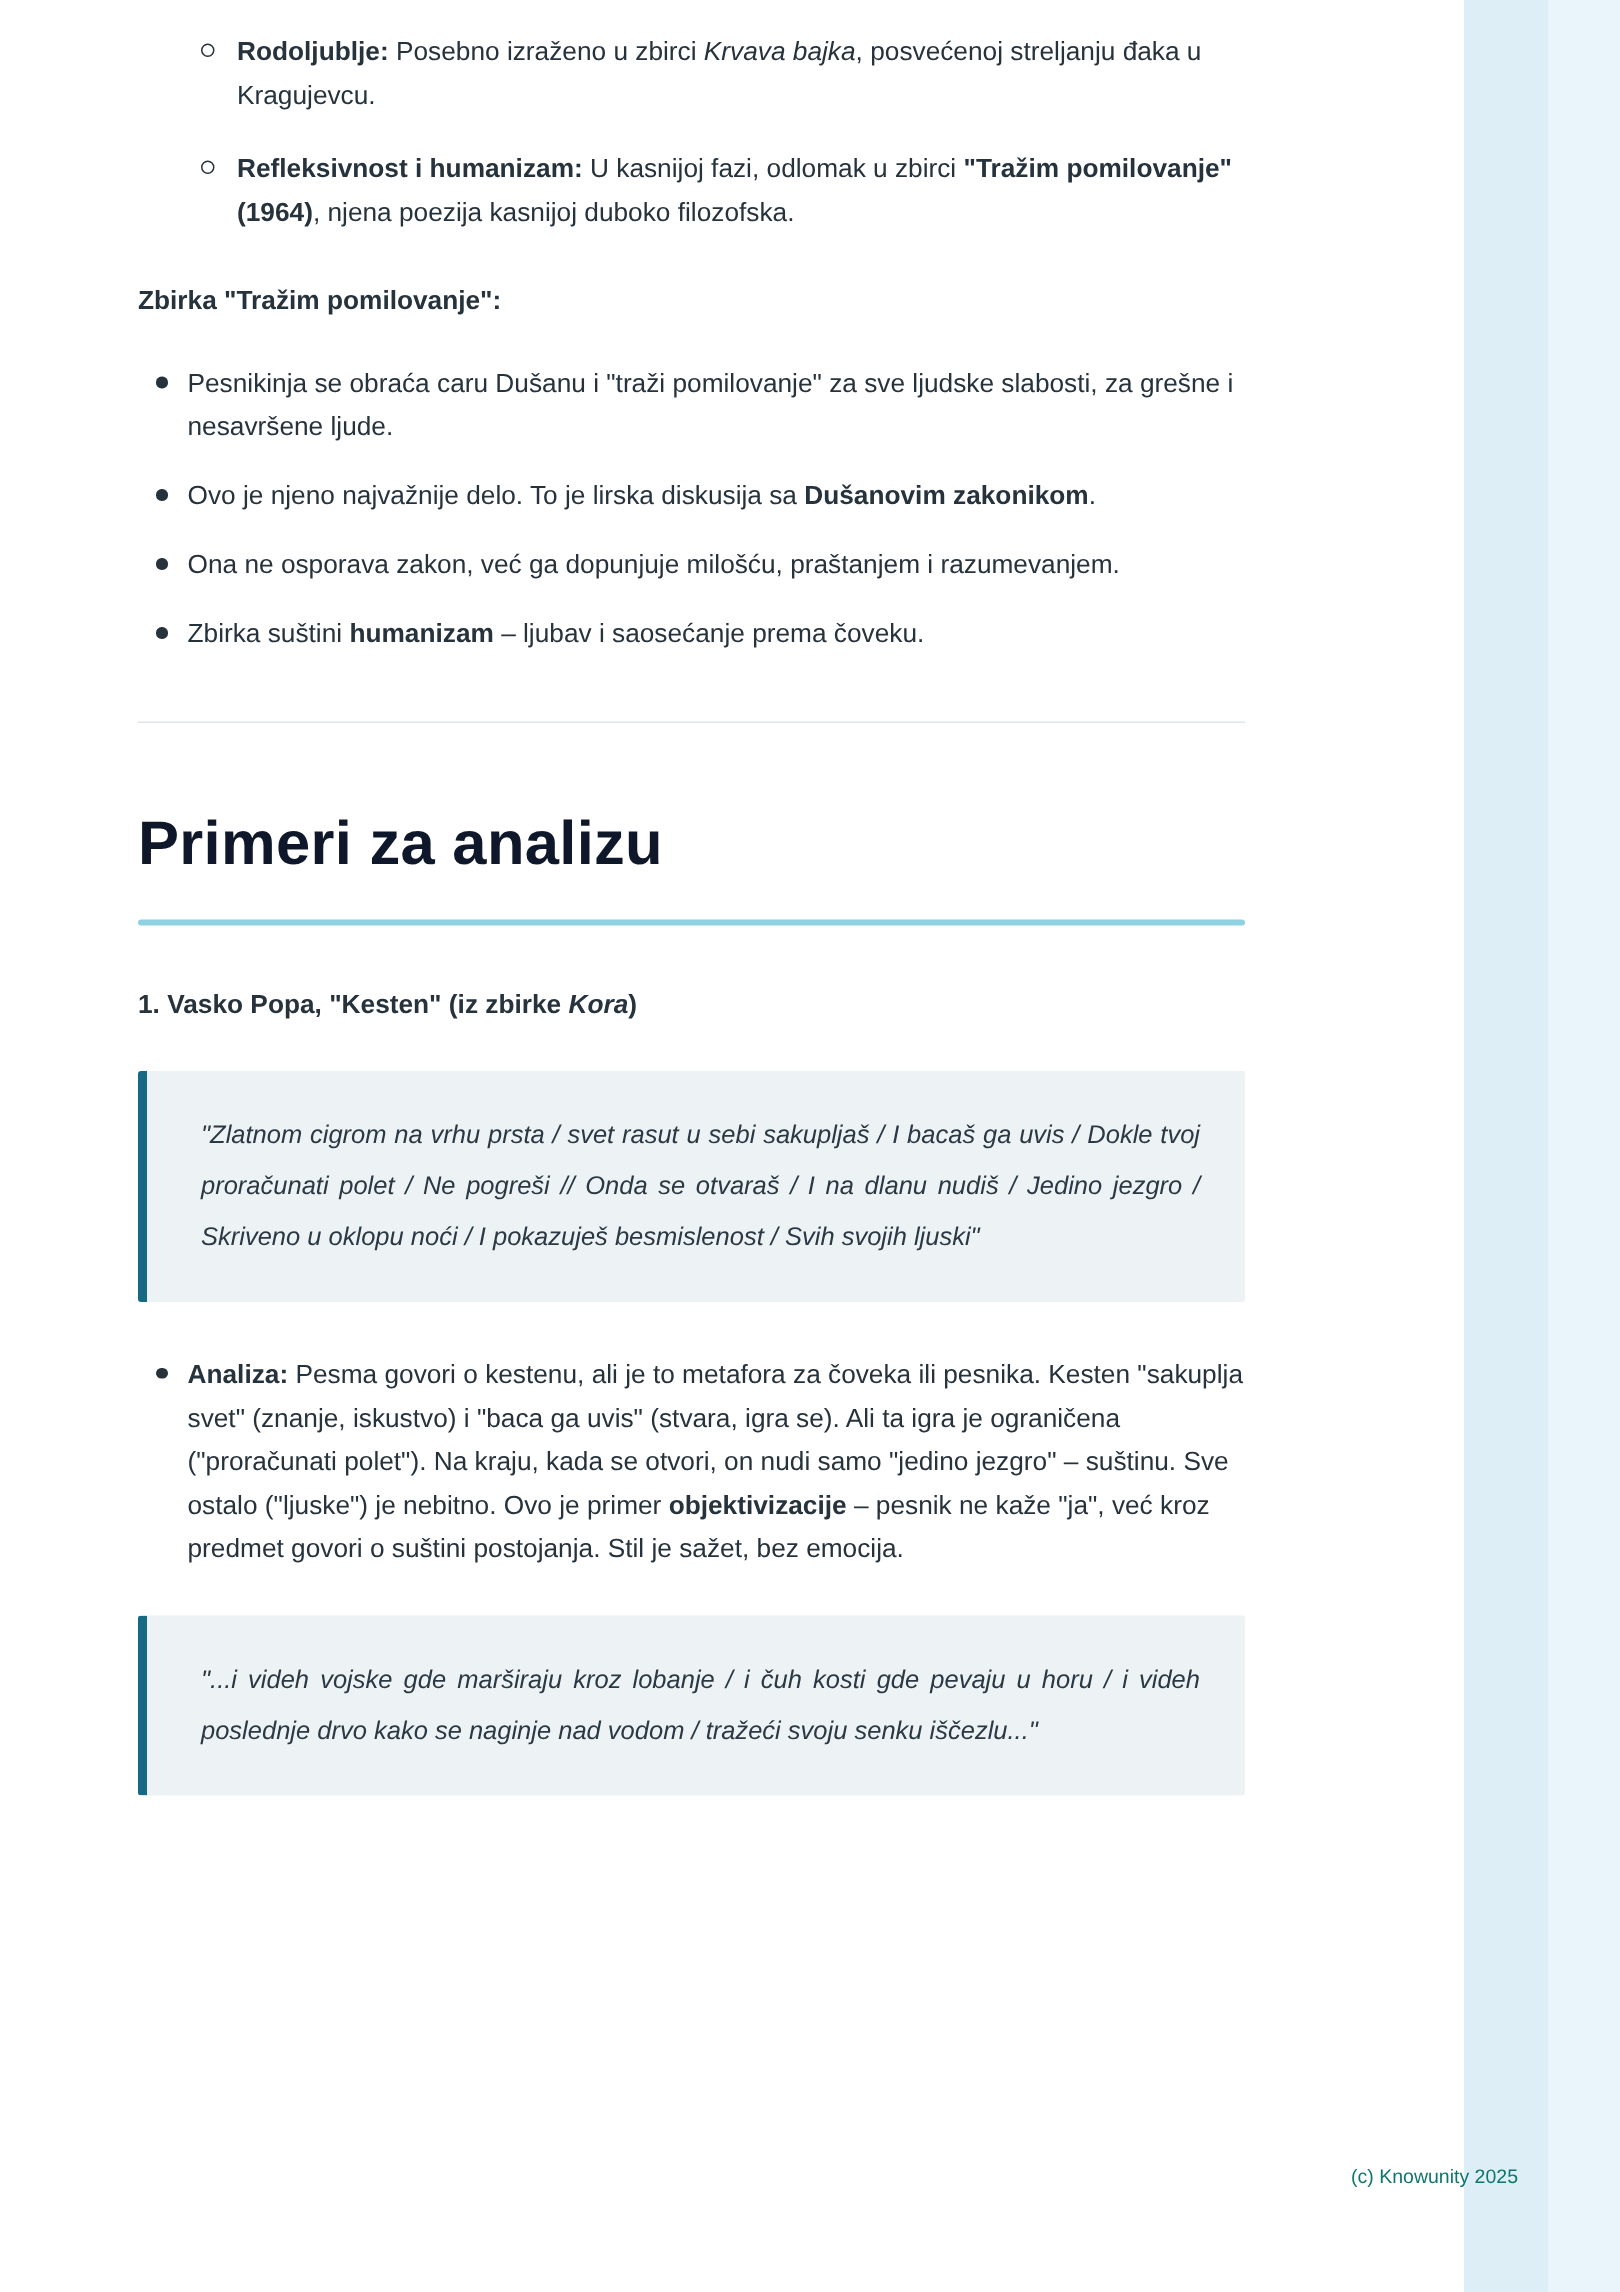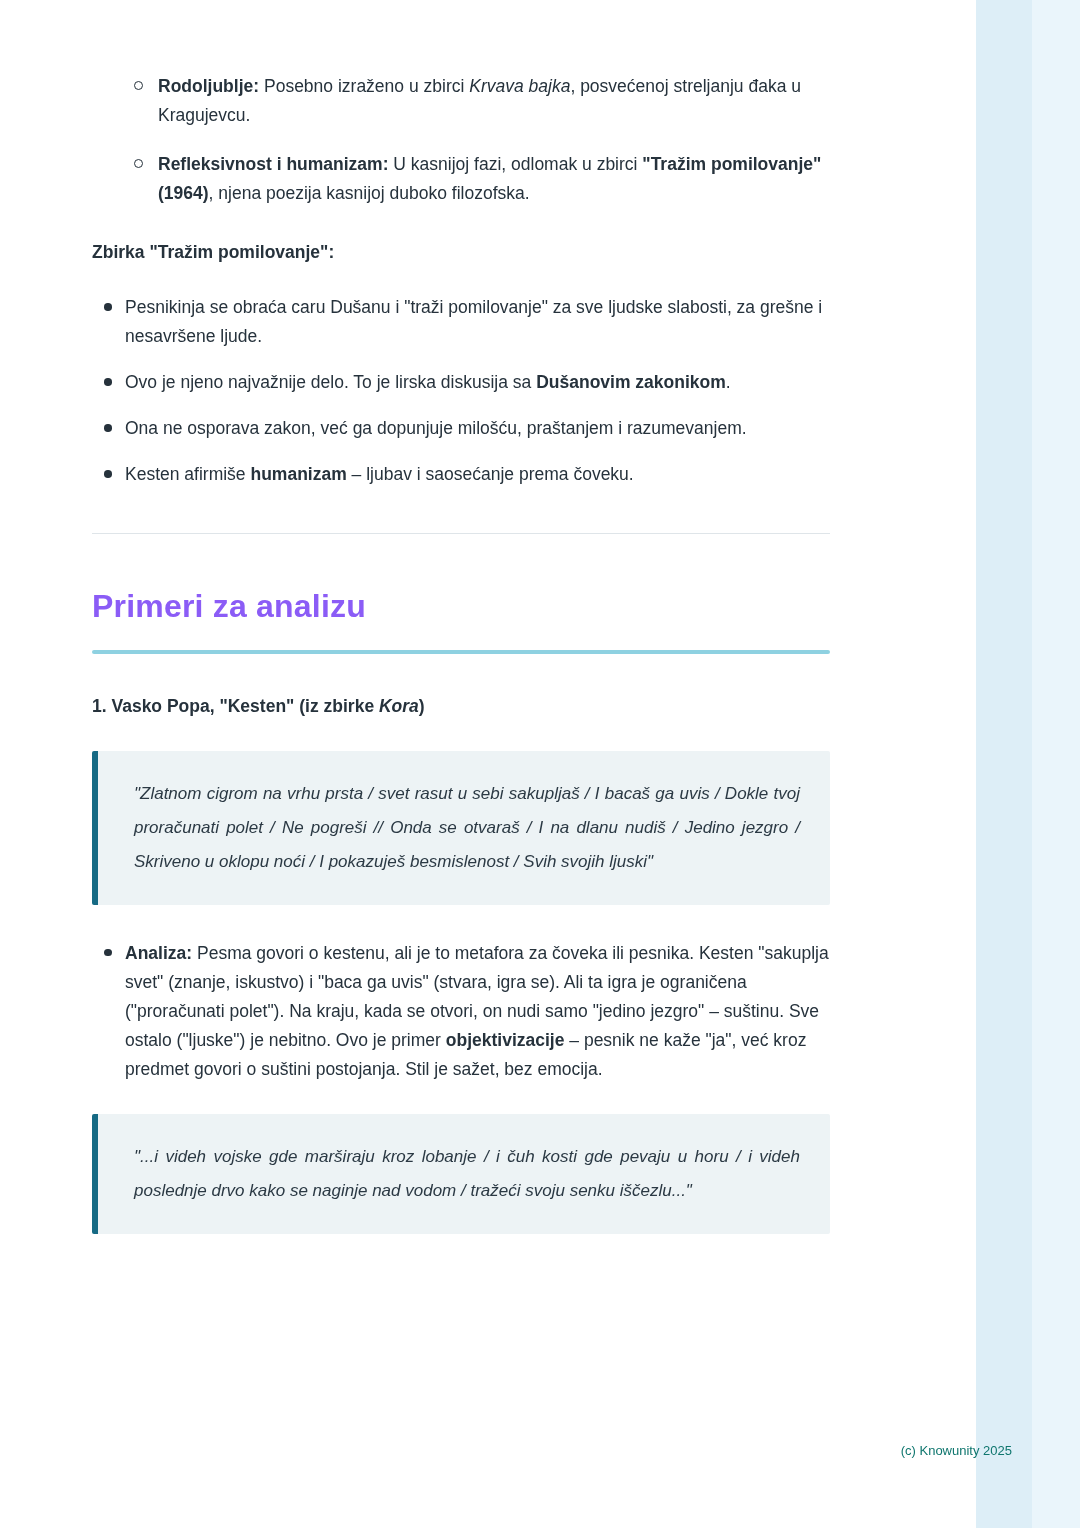--- a/index.html
+++ b/index.html
@@ -28,21 +28,21 @@
     top: 0; bottom: 0;
     right: 0;
     width: 48px;
     background: #eaf5fb;
   }
   .content {
     position: absolute;
     left: 92px;
     top: 0;
     width: 738px;
-    padding-top: 72px;
+    padding-top: 20px;
     font-size: 17.5px;
     line-height: 1.66;
   }
   .b  { font-weight: 700; }
   .i  { font-style: italic; }
   .bi { font-weight: 700; font-style: italic; text-align: right; }
 
   ul { list-style: none; margin: 0; padding: 0; }
 
   .sub-list .sub-item {
@@ -84,22 +84,22 @@
     margin: 30px 0 26px 0;
   }
 
   .divider {
     border: none;
     border-top: 1px solid #dfe5e9;
     margin: 44px 0 0 0;
   }
 
   .main-heading {
-    color: #8b5cf6;
-    font-size: 32px;
+    color: #0f172a;
+    font-size: 41px;
     font-weight: 700;
     margin: 46px 0 0 0;
     letter-spacing: 0.2px;
   }
   .heading-underline {
     height: 4px;
     background: #8ed1e1;
     border-radius: 2px;
     margin: 16px 0 0 0;
   }
@@ -150,21 +150,21 @@
       <li class="sub-item"><span class="b">Rodoljublje:</span><span> Posebno izraženo u zbirci </span><span class="i">Krvava bajka</span><span>, posvećenoj streljanju đaka u Kragujevcu.</span></li>
       <li class="sub-item"><span class="b">Refleksivnost i humanizam:</span><span> U kasnijoj fazi, odlomak u zbirci </span><span class="b">"Tražim pomilovanje" (1964)</span><span>, njena poezija kasnijoj duboko filozofska.</span></li>
     </ul>
 
     <p class="bold-heading">Zbirka "Tražim pomilovanje":</p>
 
     <ul class="main-list">
       <li class="main-item"><span>Pesnikinja se obraća caru Dušanu i "traži pomilovanje" za sve ljudske slabosti, za grešne i nesavršene ljude.</span></li>
       <li class="main-item"><span>Ovo je njeno najvažnije delo. To je lirska diskusija sa </span><span class="b">Dušanovim zakonikom</span><span>.</span></li>
       <li class="main-item"><span>Ona ne osporava zakon, već ga dopunjuje milošću, praštanjem i razumevanjem.</span></li>
-      <li class="main-item"><span>Kesten afirmiše </span><span class="b">humanizam</span><span> – ljubav i saosećanje prema čoveku.</span></li>
+      <li class="main-item"><span>Zbirka suštini </span><span class="b">humanizam</span><span> – ljubav i saosećanje prema čoveku.</span></li>
     </ul>
 
     <hr class="divider">
 
     <h1 class="main-heading">Primeri za analizu</h1>
     <div class="heading-underline"></div>
 
     <p class="example-title"><span class="b">1. Vasko Popa, "Kesten" (iz zbirke </span><span class="bi">Kora</span><span class="b">)</span></p>
 
     <div class="quote">

